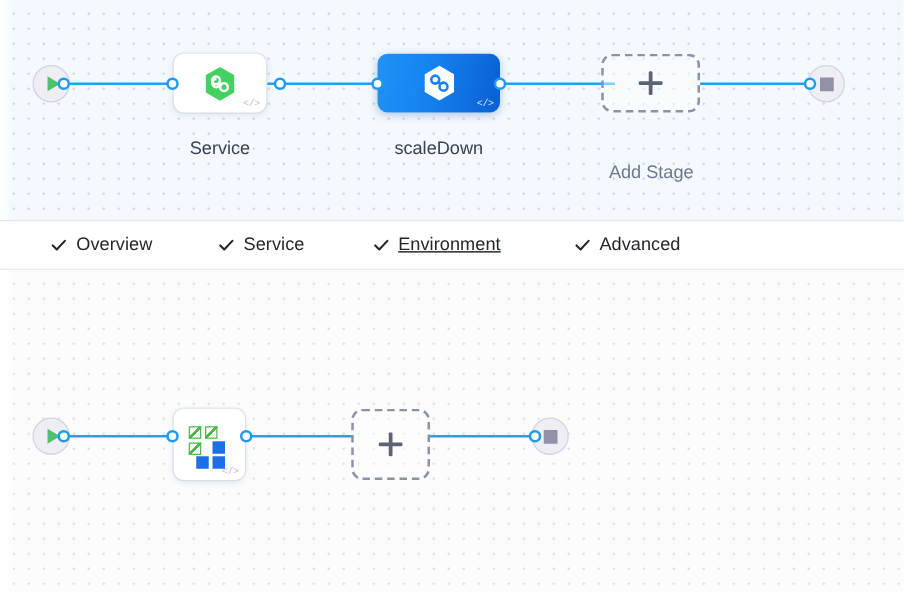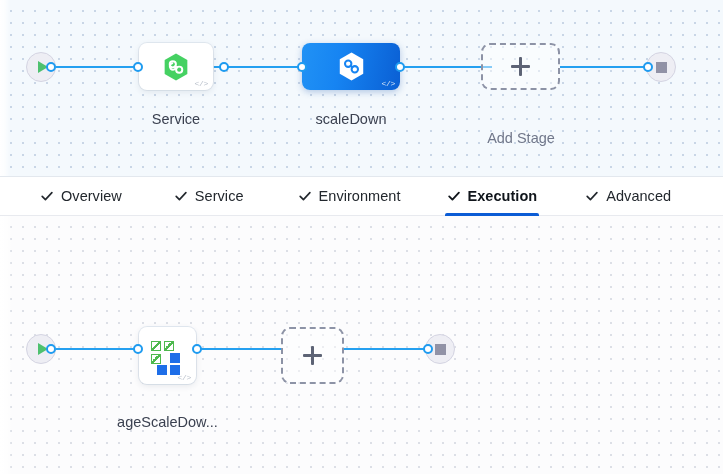--- a/index.html
+++ b/index.html
@@ -89,21 +89,21 @@
     gap: 7px;
     height: 100%;
     padding: 0 2px;
     margin-right: 43px;
     position: relative;
     cursor: pointer;
     white-space: nowrap;
   }
   .tab:nth-child(1) { margin-right: 48px; }
   .tab:nth-child(2) { margin-right: 50px; }
-  .tab:nth-child(3) { margin-right: 42px; }
+  .tab:nth-child(3) { margin-right: 54px; text-decoration: underline; }
   .tab:nth-child(4) { margin-right: 44px; }
   .tab-label {
     font-size: 14.5px;
     color: #22272d;
     letter-spacing: 0.05px;
   }
   .tab.active .tab-label { font-weight: bold; color: #10151b; }
   .tab.active::after {
     content: "";
     position: absolute;
@@ -319,26 +319,20 @@
       <span class="tab-label">Service</span>
     </div>
 
     <div class="tab">
       <svg class="check-icon" viewBox="0 0 16 16">
         <path d="M2.5 8.4 L6.2 12.1 L13.6 4.2" fill="none" stroke="#22272d" stroke-width="1.9" stroke-linecap="round" stroke-linejoin="round"></path>
       </svg>
       <span class="tab-label">Environment</span>
     </div>
 
-    <div class="tab active">
-      <svg class="check-icon" viewBox="0 0 16 16">
-        <path d="M2.5 8.4 L6.2 12.1 L13.6 4.2" fill="none" stroke="#10151b" stroke-width="2.1" stroke-linecap="round" stroke-linejoin="round"></path>
-      </svg>
-      <span class="tab-label">Execution</span>
-    </div>
 
     <div class="tab">
       <svg class="check-icon" viewBox="0 0 16 16">
         <path d="M2.5 8.4 L6.2 12.1 L13.6 4.2" fill="none" stroke="#22272d" stroke-width="1.9" stroke-linecap="round" stroke-linejoin="round"></path>
       </svg>
       <span class="tab-label">Advanced</span>
     </div>
   </div>
 
   <div class="step-canvas">
@@ -360,21 +354,20 @@
         <span class="sq blue" style="left:19px; top:12px;"></span>
         <span class="sq blue" style="left:6px;  top:24px;"></span>
         <span class="sq blue" style="left:19px; top:24px;"></span>
       </div>
       <span class="code-badge">&lt;/&gt;</span>
     </div>
     <div class="port" style="left:133px; top:128px;"></div>
     <div class="port" style="left:192px; top:128px;"></div>
     <div class="node-label wrap" style="left:100px; top:179px; width:135px;">
       <br>
-      <span>ageScaleDow...</span>
     </div>
 
     <div class="add-node" style="left:281px; top:111px; width:63px; height:57px;">
       <div class="plus"></div>
     </div>
 
     <div class="port" style="left:423px; top:128px;"></div>
     <div class="terminal" style="left:425px; top:118px;">
       <div class="sq-stop"></div>
     </div>

